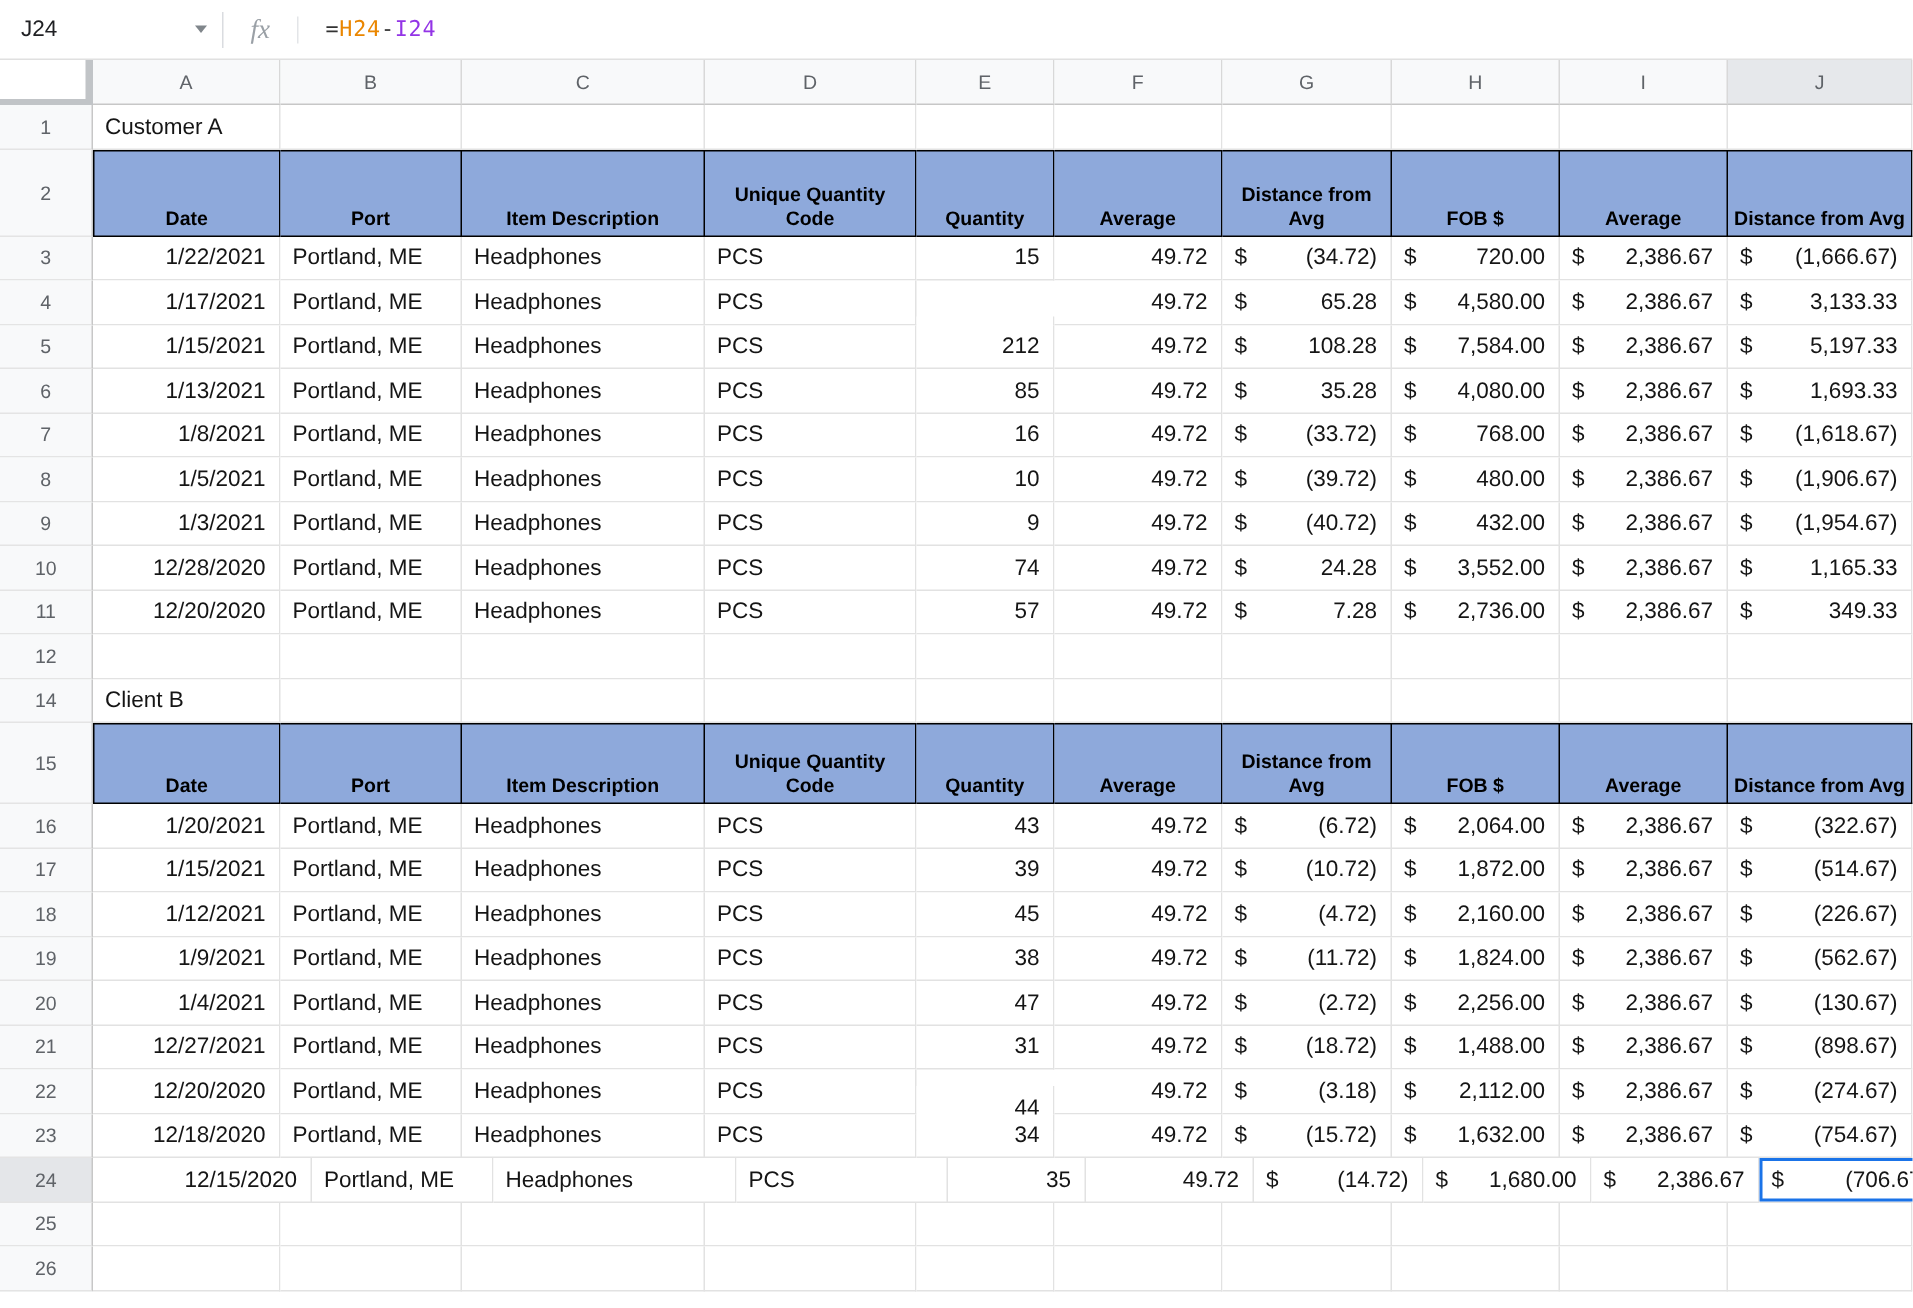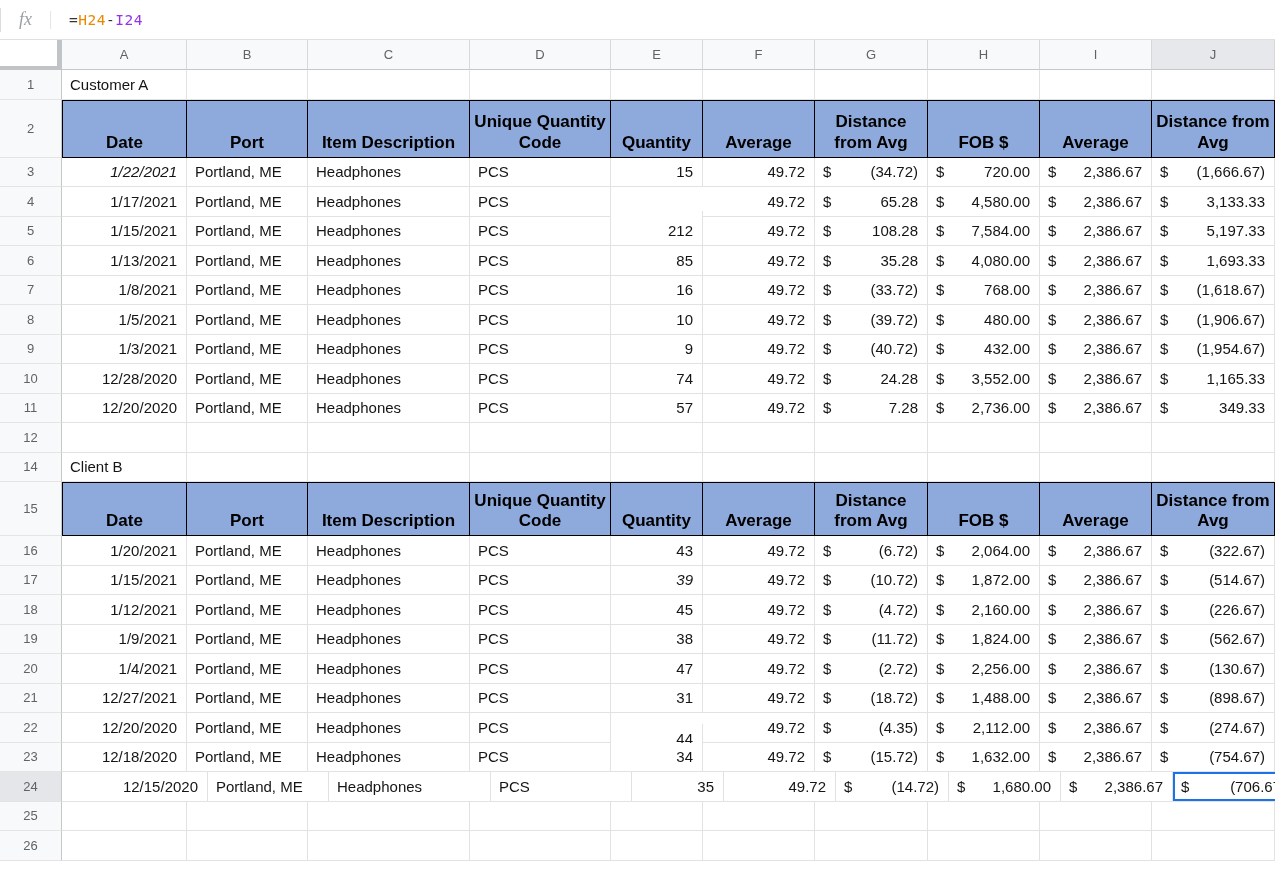--- a/index.html
+++ b/index.html
@@ -66,37 +66,41 @@
   .cell.left{justify-content:flex-start;padding:0 4px 0 8px;}
   .cell.right{justify-content:flex-end;padding:0 9px 0 4px;}
   .cell.acct{justify-content:space-between;padding:0 9px 0 8px;}
   .cell.label-cell{overflow:visible;z-index:2;}
   
   .cell.hdr{
     background:#8ea9db;font-weight:bold;color:#000;
     border-right:1px solid #000;border-bottom:1px solid #000;border-top:1px solid #000;
     display:flex;align-items:flex-end;justify-content:center;
     text-align:center;white-space:normal;line-height:1.22;
-    padding:2px 3px 3px 3px;font-size:17px;
+    padding:2px 3px 3px 3px;font-size:13px;
   }
   .cell.hdr.first{border-left:1px solid #000;}
   
   .cell.selected{position:relative;overflow:visible;}
   .cell.selected::after{
     content:"";position:absolute;inset:0;border:2px solid #1a73e8;pointer-events:none;
   }
   .cell.selected .fill-handle{
     position:absolute;right:-3px;bottom:-3px;width:6px;height:6px;
     background:#1a73e8;border:1px solid #fff;box-sizing:content-box;z-index:6;
   }
 </style>
 </head>
 <body>
 
 <div class="formula-bar">
+  <div class="name-box">
+    <span>J24</span>
+    <span class="arrow"></span>
+  </div>
   <div class="vdiv"></div>
   <div class="fx">fx</div>
   <div class="vdiv2"></div>
   <div class="formula" id="formula"><span style="color: rgb(51, 51, 51);">=</span><span style="color: rgb(234, 134, 0);">H24</span><span style="color: rgb(51, 51, 51);">-</span><span style="color: rgb(147, 52, 230);">I24</span></div>
 </div>
 
 <div id="grid">
     <div class="col-strip">
       <div class="corner"></div>
       <div class="col-head" style="width: 125px;">A</div>
@@ -131,21 +135,21 @@
       <div class="cell hdr" style="width: 141px;">Unique Quantity Code</div>
       <div class="cell hdr" style="width: 92px;">Quantity</div>
       <div class="cell hdr" style="width: 112px;">Average</div>
       <div class="cell hdr" style="width: 113px;">Distance from Avg</div>
       <div class="cell hdr" style="width: 112px;">FOB $</div>
       <div class="cell hdr" style="width: 112px;">Average</div>
       <div class="cell hdr" style="width: 123px;">Distance from Avg</div>
     </div>
     <div class="row" style="height: 29.5px;">
       <div class="row-head">3</div>
-      <div class="cell right" style="width: 125px; font-style: italic;">1/22/2021</div>
+      <div class="cell right" style="width: 125px;">1/22/2021</div>
       <div class="cell left" style="width: 121px;">Portland, ME</div>
       <div class="cell left" style="width: 162px;">Headphones</div>
       <div class="cell left" style="width: 141px;">PCS</div>
       <div class="cell right" style="width: 92px;">15</div>
       <div class="cell right" style="width: 112px;">49.72</div>
       <div class="cell acct" style="width: 113px;">
         <span>$</span>
         <span>(34.72)</span>
       </div>
       <div class="cell acct" style="width: 112px;">
@@ -424,21 +428,21 @@
         <span>$</span>
         <span>(322.67)</span>
       </div>
     </div>
     <div class="row" style="height: 29.5px;">
       <div class="row-head">17</div>
       <div class="cell right" style="width: 125px;">1/15/2021</div>
       <div class="cell left" style="width: 121px;">Portland, ME</div>
       <div class="cell left" style="width: 162px;">Headphones</div>
       <div class="cell left" style="width: 141px;">PCS</div>
-      <div class="cell right" style="width: 92px; font-style: italic;">39</div>
+      <div class="cell right" style="width: 92px;">39</div>
       <div class="cell right" style="width: 112px;">49.72</div>
       <div class="cell acct" style="width: 113px;">
         <span>$</span>
         <span>(10.72)</span>
       </div>
       <div class="cell acct" style="width: 112px;">
         <span>$</span>
         <span>1,872.00</span>
       </div>
       <div class="cell acct" style="width: 112px;">
@@ -553,21 +557,21 @@
     <div class="row" style="height: 29.5px;">
       <div class="row-head">22</div>
       <div class="cell right" style="width: 125px;">12/20/2020</div>
       <div class="cell left" style="width: 121px;">Portland, ME</div>
       <div class="cell left" style="width: 162px;">Headphones</div>
       <div class="cell left" style="width: 141px;">PCS</div>
       <div class="cell right" style="width: 92px; margin-top: 11px;">44</div>
       <div class="cell right" style="width: 112px;">49.72</div>
       <div class="cell acct" style="width: 113px;">
         <span>$</span>
-        <span>(4.35)</span>
+        <span>(3.18)</span>
       </div>
       <div class="cell acct" style="width: 112px;">
         <span>$</span>
         <span>2,112.00</span>
       </div>
       <div class="cell acct" style="width: 112px;">
         <span>$</span>
         <span>2,386.67</span>
       </div>
       <div class="cell acct" style="width: 123px;">

